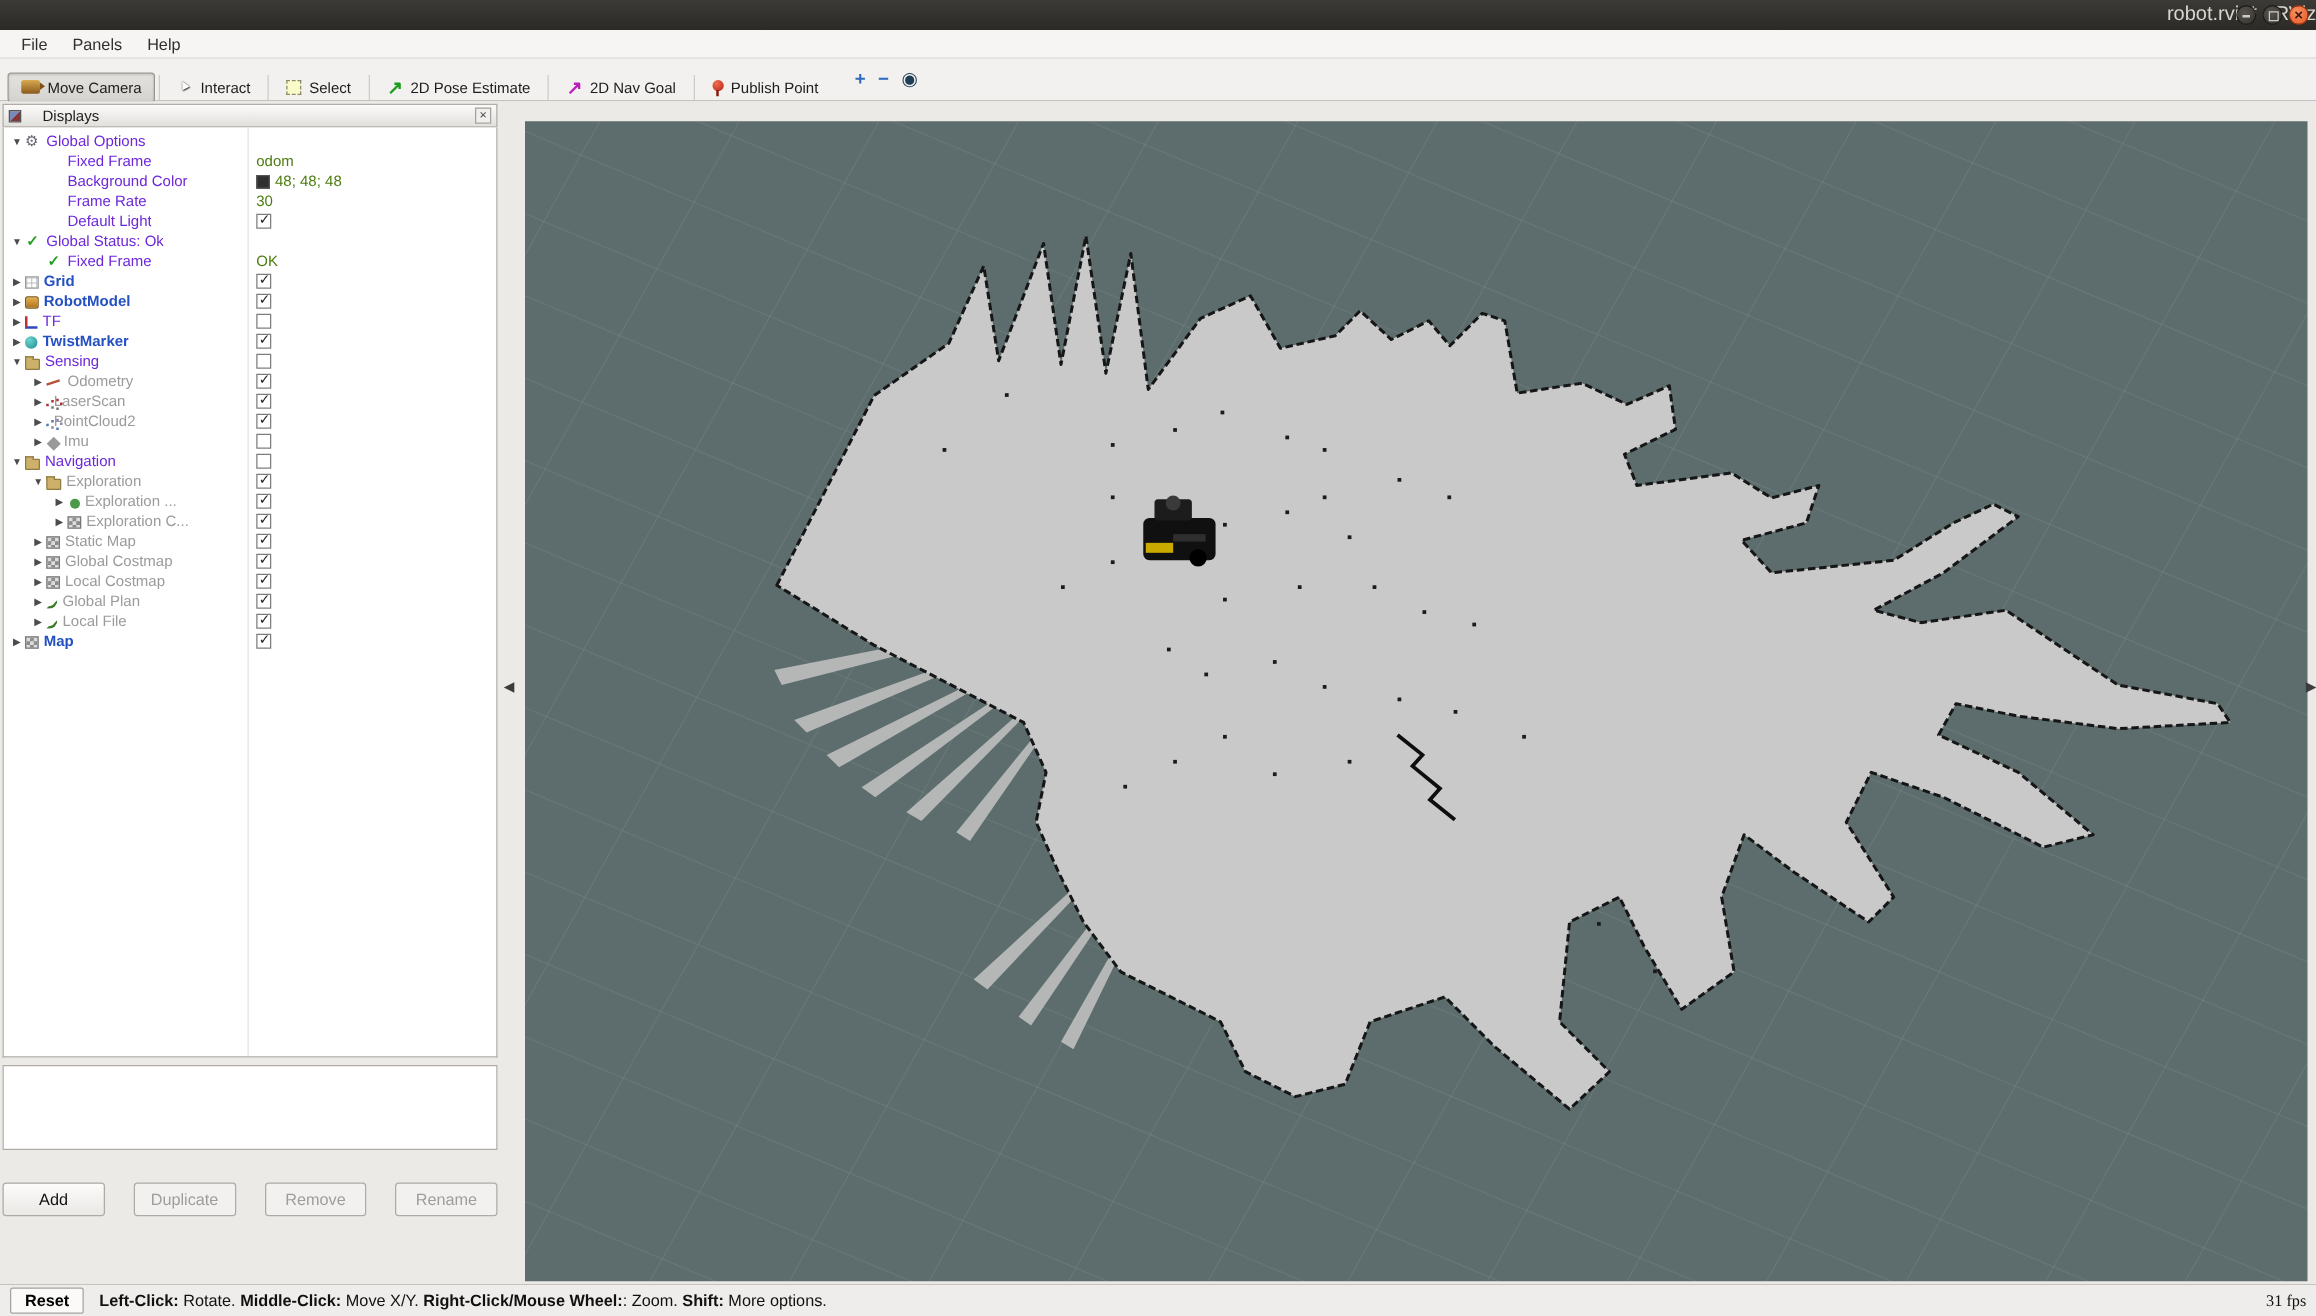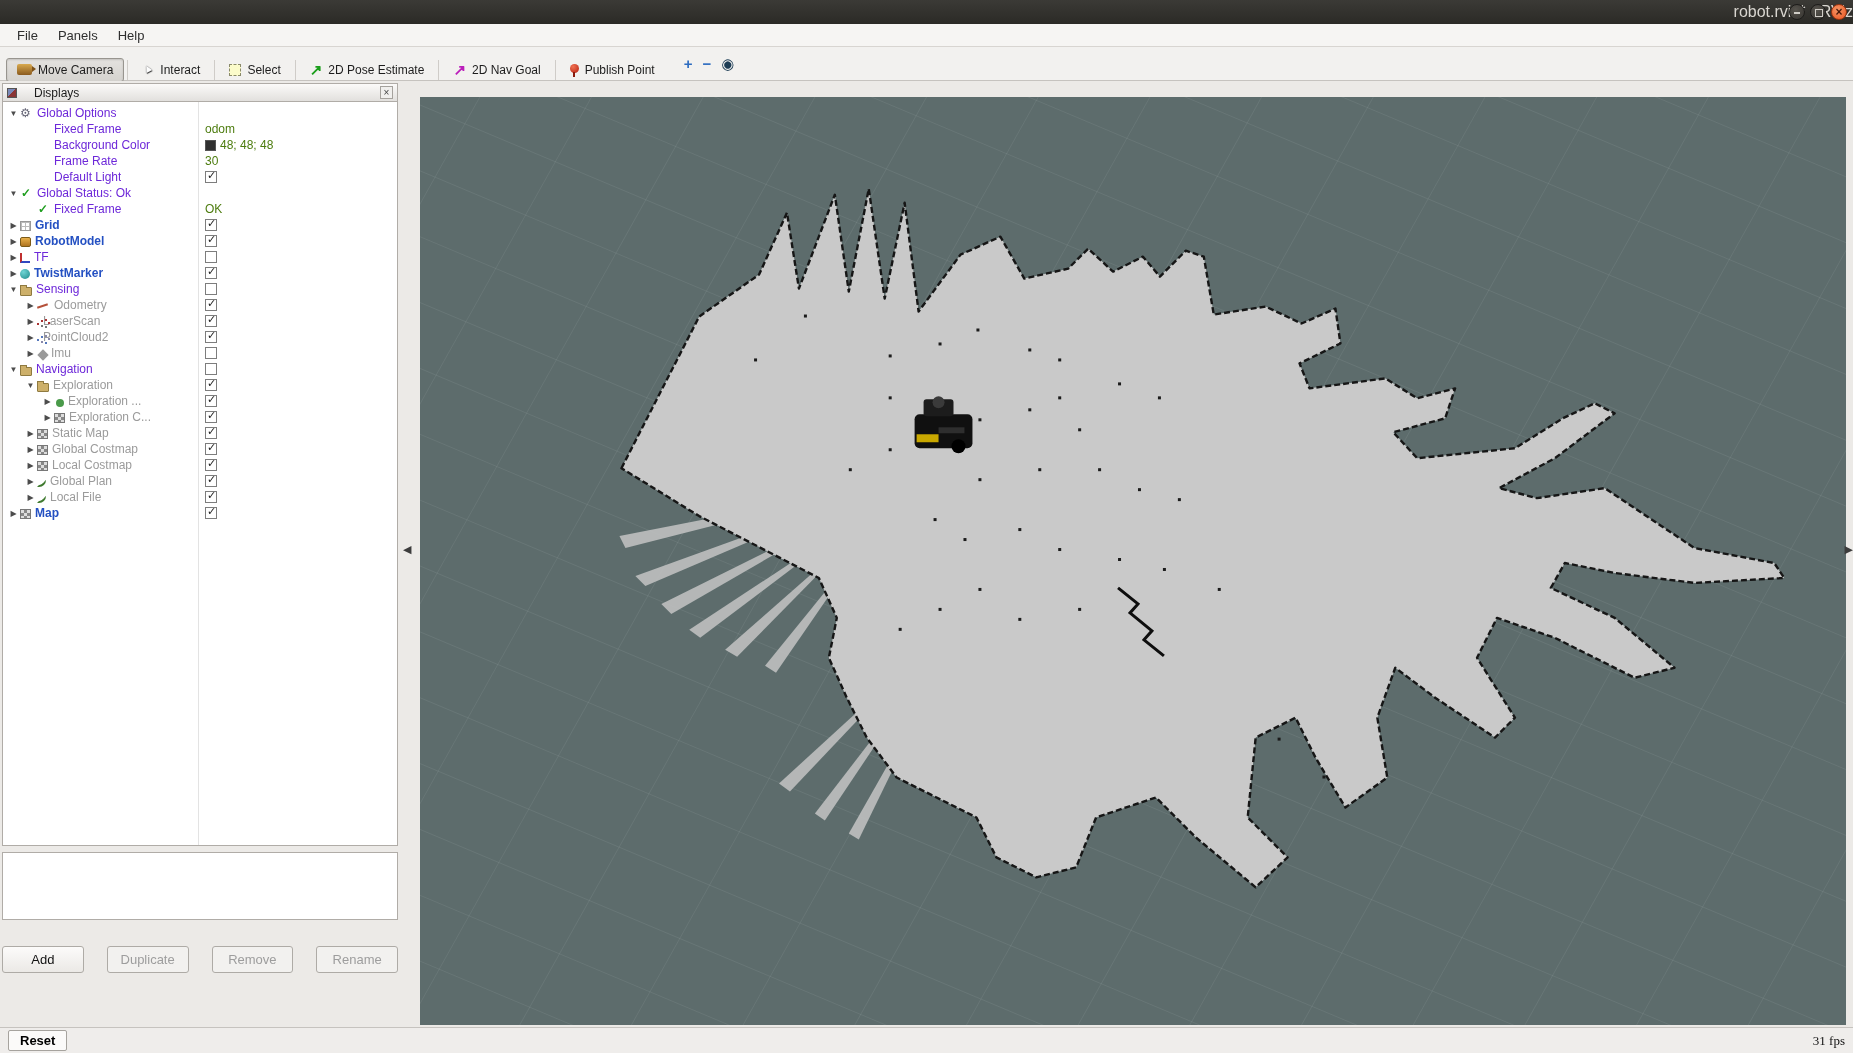--- a/index.html
+++ b/index.html
@@ -553,14 +553,15 @@
         <circle cx="540" cy="350" r="7" fill="#000000"></circle>
       </g>
     </svg>
   </div>
 
   <span class="collapse-right">▶</span>
 </div>
 
 <div class="statusbar">
   <button class="reset-btn">Reset</button>
+  <span class="help"><b>Left-Click:</b><span> Rotate.  </span><b>Middle-Click:</b><span> Move X/Y.  </span><b>Right-Click/Mouse Wheel:</b><span>: Zoom.  </span><b>Shift:</b><span> More options.</span></span>
   <span class="fps">31 fps</span>
 </div>
 
 </body></html>

